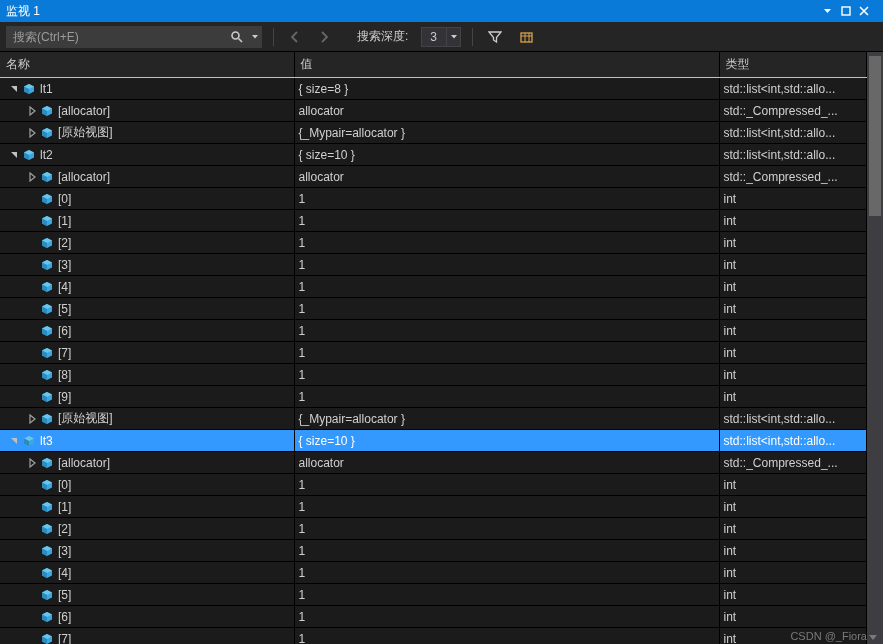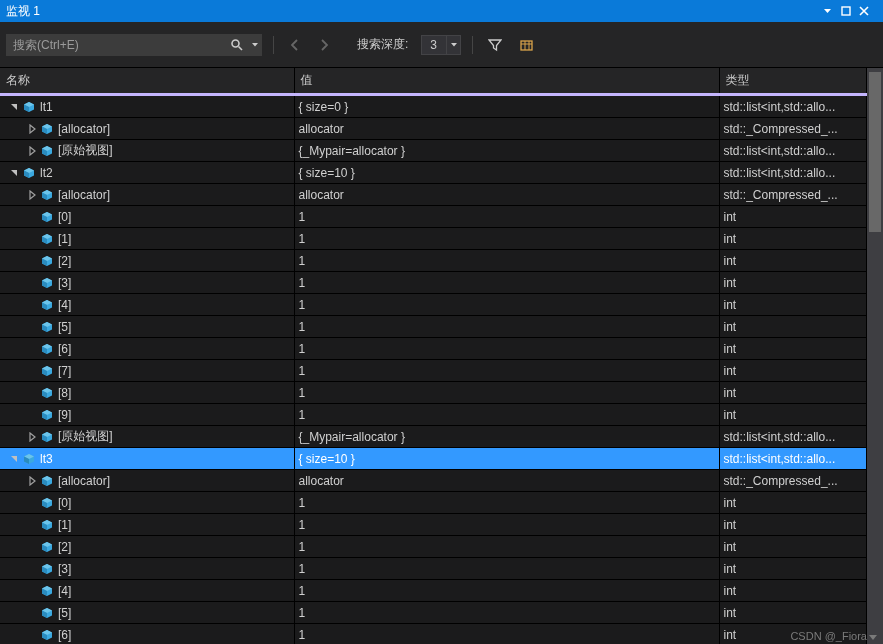--- a/index.html
+++ b/index.html
@@ -7,21 +7,21 @@
 
   .window { width: 883px; height: 644px; display: flex; flex-direction: column; background: #1b1b1c; }
 
   
   .titlebar { height: 22px; background: #0a7ad9; color: #ffffff; display: flex; align-items: center; padding: 0 6px; font-size: 12px; }
   .titlebar .title { flex: 1; }
   .titlebar .ctl { width: 18px; text-align: center; cursor: pointer; }
   .titlebar svg { display: block; }
 
   
-  .toolbar { height: 46px; background: #252526; display: flex; align-items: center; padding: 0 6px; gap: 9px; border-bottom: 1px solid #000; }
+  .toolbar { height: 30px; background: #252526; display: flex; align-items: center; padding: 0 6px; gap: 9px; border-bottom: 1px solid #000; }
   .search-wrap { display: flex; align-items: center; background: #3c3c3c; border: 1px solid #3c3c3c; height: 22px; width: 256px; }
   .search-input { flex: 1; background: transparent; border: none; outline: none; color: #cccccc; font-size: 12px; padding: 0 6px; }
   .search-input::placeholder { color: #9b9b9b; }
   .search-icon-btn { width: 24px; height: 22px; display: flex; align-items: center; justify-content: center; color: #cccccc; cursor: pointer; }
   .drop-caret { width: 12px; height:22px; display:flex; align-items:center; justify-content:center; color:#cccccc; cursor:pointer;}
   .tool-sep { width: 1px; height: 18px; background: #454545; margin: 0 2px; }
   .nav-arrow { width: 20px; height: 20px; display: flex; align-items: center; justify-content: center; color: #666; cursor: pointer; }
   .depth-label { color: #cccccc; font-size: 12px; margin-left: 14px; }
   .depth-box { display: flex; align-items: center; background: #333337; border: 1px solid #434346; height: 20px; margin-left: 4px; }
   .depth-val { color: #cccccc; font-size: 12px; padding: 0 8px; min-width: 24px; }
@@ -29,21 +29,21 @@
   .tool-btn { width: 22px; height: 20px; display: flex; align-items: center; justify-content: center; color: #cccccc; cursor: pointer; }
   .tool-btn svg, .nav-arrow svg, .search-icon-btn svg, .drop-caret svg, .depth-caret svg { display:block; }
 
   
   .body-area { flex: 1; display: flex; overflow: hidden; }
   .scroll-area { flex: 1; overflow: hidden; }
   .vscroll { width: 16px; background: #3e3e42; position: relative; }
   .vscroll-thumb { position: absolute; left: 2px; right: 2px; top: 4px; height: 160px; background: #686868; border-radius: 0; }
 
   table.tree { width: 100%; border-collapse: collapse; table-layout: fixed; }
-  table.tree th { background: #252526; color: #cccccc; font-weight: normal; font-size: 12px; text-align: left; padding: 4px 6px; border-right: 1px solid #000; border-bottom: 3px solid #c4b5fd; height: 24px; }
+  table.tree th { background: #252526; color: #cccccc; font-weight: normal; font-size: 12px; text-align: left; padding: 4px 6px; border-right: 1px solid #000; border-bottom: 1px solid #c4b5fd; height: 24px; }
   table.tree td { color: #d0d0d0; font-size: 12px; padding: 0 4px; border-right: 1px solid #000; border-bottom: 1px solid #000; height: 21px; white-space: nowrap; overflow: hidden; text-overflow: ellipsis; vertical-align: middle; }
   tr.selected td { background: #3399ff; color: #ffffff; margin-left: 15px; }
   tr.selected td .name-text, tr.selected td .val-text, tr.selected td .type-text { color: #ffffff; }
 
   .name-cell { display: flex; align-items: center; height: 21px; }
   .caret-space { width: 12px; height: 12px; display: inline-flex; align-items: center; justify-content: center; flex-shrink: 0; cursor: pointer;}
   .caret-space svg { display:block; }
   .item-icon { display: inline-flex; align-items: center; margin: 0 4px 0 2px; flex-shrink:0;}
   .item-icon svg { display:block; }
   .name-text, .val-text, .type-text { overflow: hidden; text-overflow: ellipsis; }
@@ -152,21 +152,21 @@
                   <span class="item-icon">
                     <svg width="14" height="12" viewBox="0 0 14 12">
                       <path d="M7 1 L12 3.5 L12 8.5 L7 11 L2 8.5 L2 3.5 Z" fill="#3ba9e0"></path>
                       <path d="M7 1 L12 3.5 L7 6 L2 3.5 Z" fill="#6cc4ea"></path>
                       <path d="M7 6 L7 11 L2 8.5 L2 3.5 Z" fill="#2a8bbf"></path>
                     </svg>
                   </span>
                   <span class="name-text">lt1</span>
                 </div>
               </td>
-              <td><span class="val-text">{ size=0 }</span></td>
+              <td><span class="val-text">{ size=8 }</span></td>
               <td><span class="type-text">std::list&lt;int,std::allo...</span></td>
             </tr>
             <tr class="row">
               <td>
                 <div class="name-cell">
                   <span style="display: inline-block; width: 22px;"></span>
                   <span class="caret-space">
                     <svg width="10" height="10" viewBox="0 0 10 10">
                       <path d="M3 1 L8 5 L3 9 Z" fill="none" stroke="#a0a0a0" stroke-width="1.2"></path>
                     </svg>

